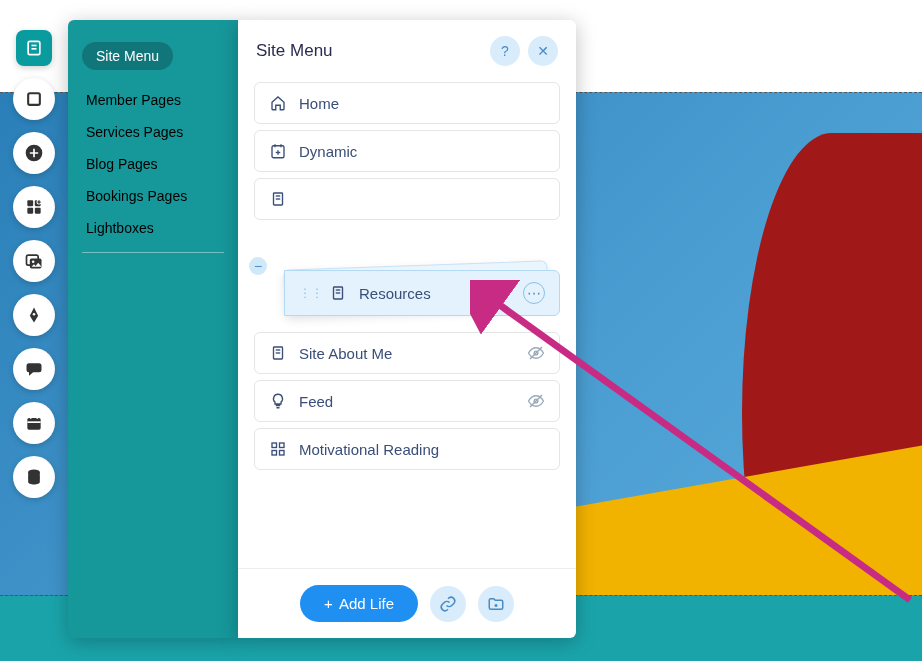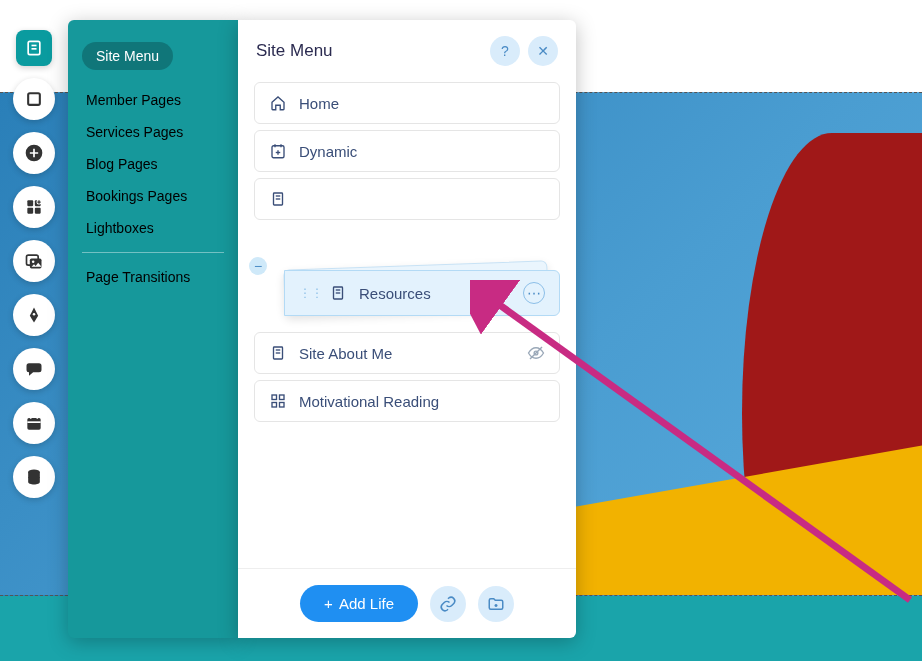--- a/index.html
+++ b/index.html
@@ -204,21 +204,20 @@
 </div>
 
 <div class="teal-panel">
   <div class="cat-pill">Site Menu</div>
   <div class="cat-item">Member Pages</div>
   <div class="cat-item">Services Pages</div>
   <div class="cat-item">Blog Pages</div>
   <div class="cat-item">Bookings Pages</div>
   <div class="cat-item">Lightboxes</div>
   <div class="cat-divider"></div>
-  <div class="cat-item">Page Transitions</div>
 </div>
 
 <div class="menu-panel">
   <div class="menu-header">
     <div class="menu-title">Site Menu</div>
     <div class="hdr-icon">?</div>
     <div class="hdr-icon">✕</div>
   </div>
 
   <div class="menu-body">
@@ -288,20 +287,31 @@
           <line x1="9" y1="12" x2="15" y2="12"></line>
         </svg>
       <span class="lbl">Site About Me</span>
       <svg class="eye" viewBox="0 0 24 24" fill="none" stroke="currentColor" stroke-width="1.8">
           <path d="M2 12s4-7 10-7 10 7 10 7-4 7-10 7-10-7-10-7z"></path>
           <circle cx="12" cy="12" r="2.5"></circle>
           <line x1="4" y1="20" x2="20" y2="4"></line>
         </svg>
     </div>
 
+    <div class="page-row">
+      <svg class="pi" viewBox="0 0 24 24" fill="none" stroke="#3a4e78" stroke-width="1.8">
+          <path d="M9 18h6M10 21h4M12 3a6 6 0 00-4 10.5V16h8v-2.5A6 6 0 0012 3z"></path>
+        </svg>
+      <span class="lbl">Feed</span>
+      <svg class="eye" viewBox="0 0 24 24" fill="none" stroke="currentColor" stroke-width="1.8">
+          <path d="M2 12s4-7 10-7 10 7 10 7-4 7-10 7-10-7-10-7z"></path>
+          <circle cx="12" cy="12" r="2.5"></circle>
+          <line x1="4" y1="20" x2="20" y2="4"></line>
+        </svg>
+    </div>
 
     <div class="page-row">
       <svg class="pi" viewBox="0 0 24 24" fill="none" stroke="#3a4e78" stroke-width="1.8">
           <rect x="4" y="4" width="6" height="6"></rect>
           <rect x="14" y="4" width="6" height="6"></rect>
           <rect x="4" y="14" width="6" height="6"></rect>
           <rect x="14" y="14" width="6" height="6"></rect>
         </svg>
       <span class="lbl">Motivational Reading</span>
     </div>

